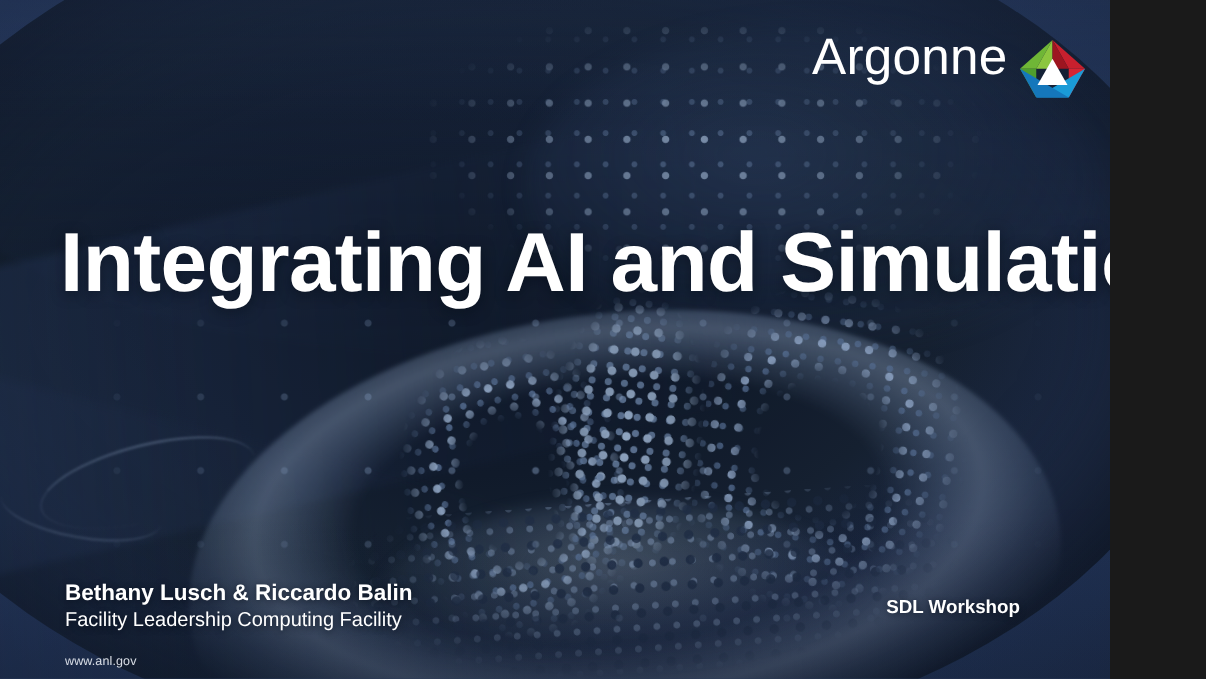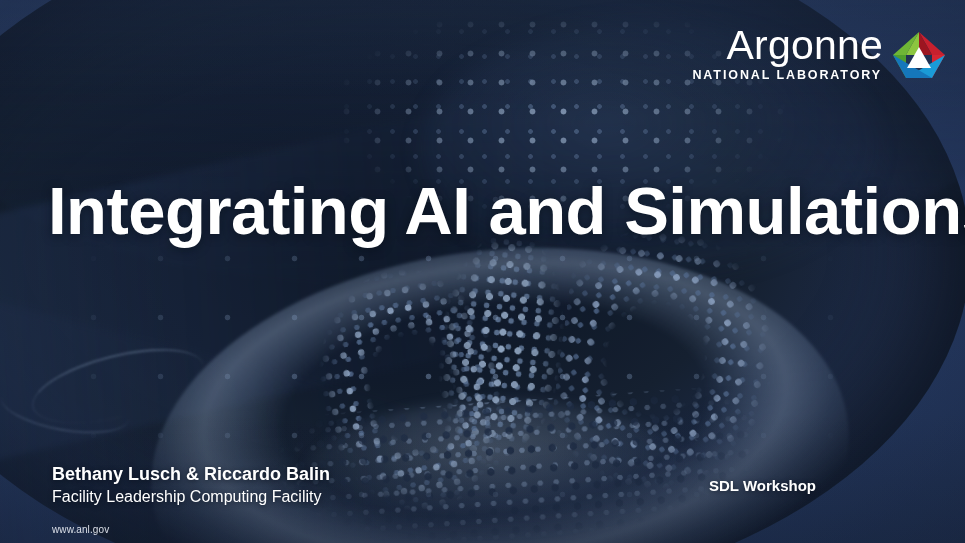--- a/index.html
+++ b/index.html
@@ -4,21 +4,21 @@
 <title>Integrating AI and Simulations</title>
 <style>
   html, body {
     margin: 0;
     padding: 0;
     background: #1a1a1a;
   }
 
   #slide {
     position: relative;
-    width: 965px;
+    width: 888px;
     height: 543px;
     overflow: hidden;
     background: #2c4371;
     font-family: "Liberation Sans", sans-serif;
     -webkit-font-smoothing: antialiased;
   }
 
   
   .bg-layer {
     position: absolute;
@@ -377,21 +377,20 @@
 
   <div class="bg-filament"></div>
   <div class="bg-filament2"></div>
   <div class="bg-layer bg-vignette"></div>
 
   <div class="content">
 
     <div class="logo">
       <div class="logo-text">
         <div class="logo-word">Argonne</div>
-        <div class="logo-sub">NATIONAL LABORATORY</div>
       </div>
       <div class="logo-mark">
         <svg width="56" height="50" viewBox="0 0 56 50" aria-hidden="true">
 
           <polygon points="28,2 15,25 2,25" fill="#6fb636"></polygon>
           <polygon points="15,25 2,25 15,48" fill="#4f9e2e"></polygon>
           <polygon points="28,2 15,25 28,25" fill="#8cc63f"></polygon>
 
           <polygon points="28,2 41,25 54,25" fill="#c8202e"></polygon>
           <polygon points="28,2 28,25 41,25" fill="#9d1520"></polygon>

